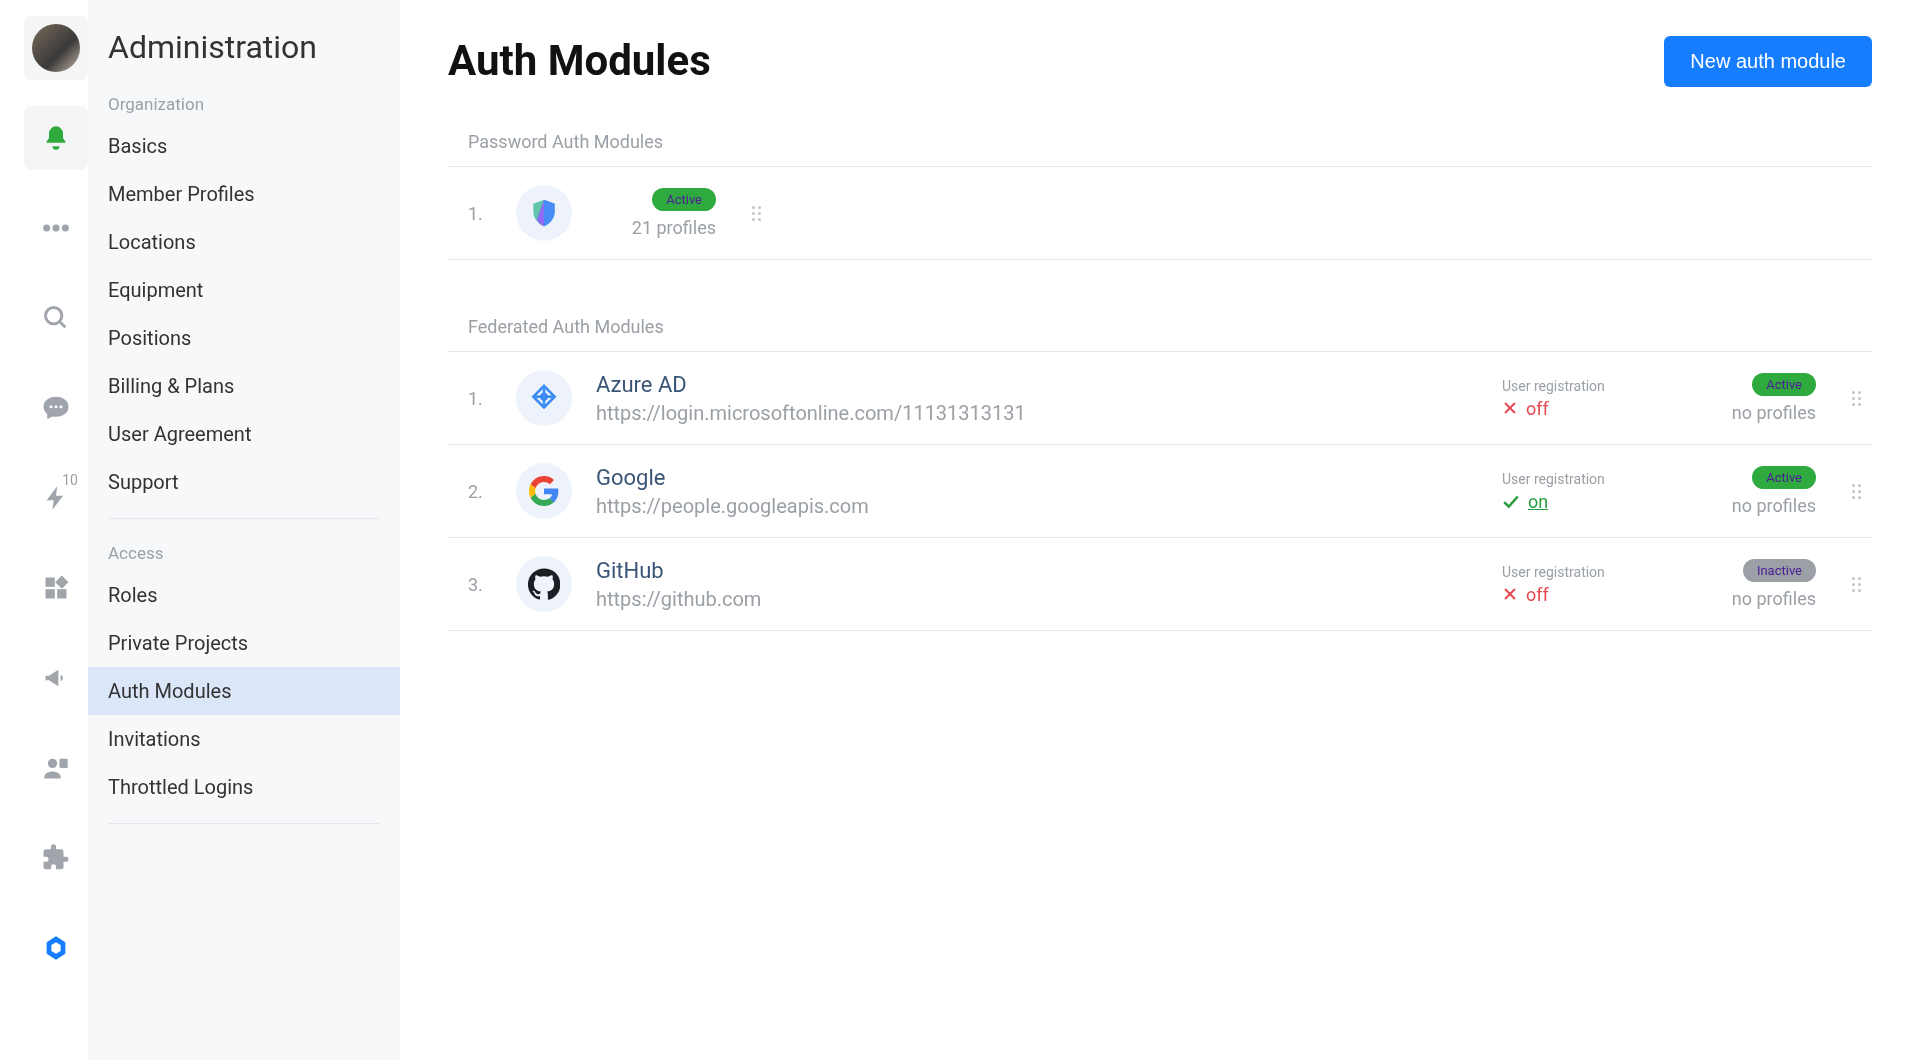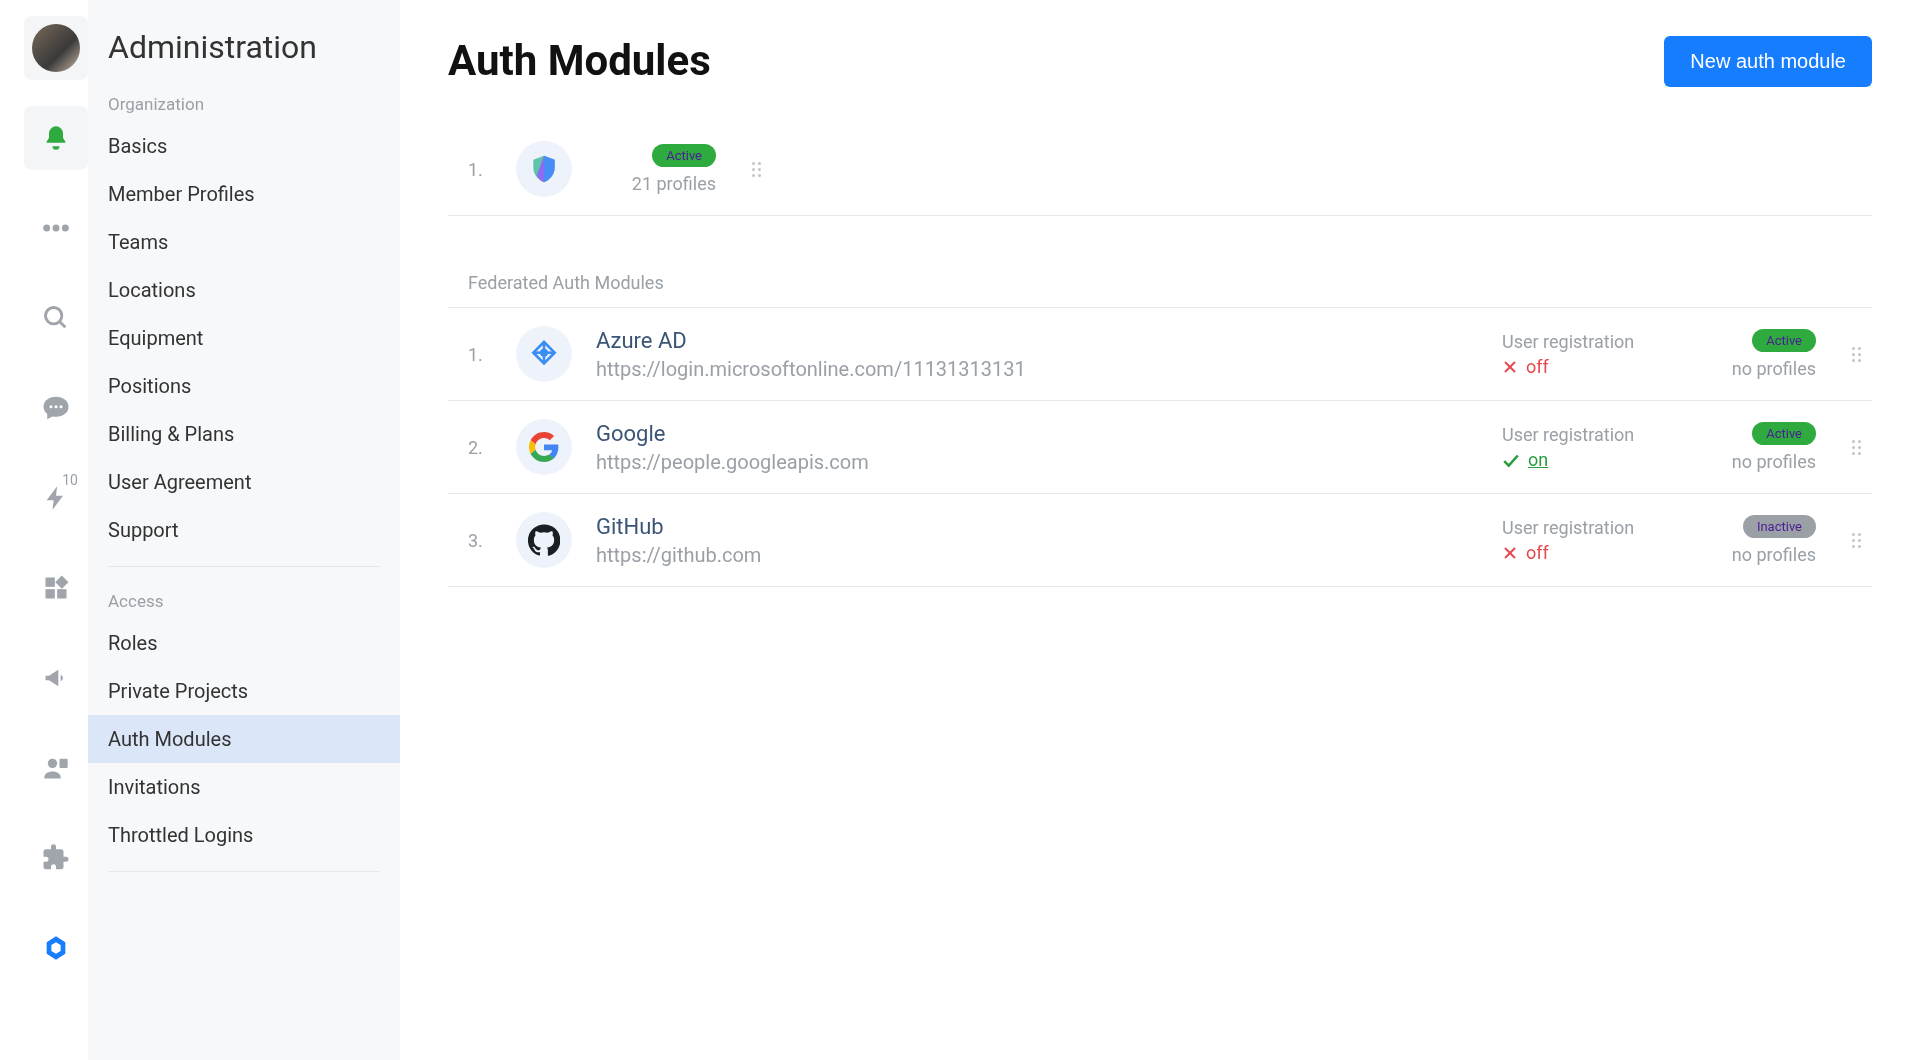--- a/index.html
+++ b/index.html
@@ -147,21 +147,21 @@
 }
 .module-url {
   font-size: 20px;
   color: #9aa0a6;
 }
 .reg-col {
   width: 170px;
   text-align: left;
 }
 .reg-label {
-  font-size: 18px;
+  font-size: 14px;
   color: #9aa0a6;
 }
 .reg-state {
   font-size: 18px;
   display: flex;
   align-items: center;
   gap: 8px;
   margin-top: 4px;
 }
 .reg-state.off { color: #e5484d; }
@@ -274,21 +274,20 @@
       </svg>
   </div>
 </div>
 
 <div class="sidebar">
   <div class="sidebar-title">Administration</div>
 
   <div class="nav-section-label">Organization</div>
   <div class="nav-item">Basics</div>
   <div class="nav-item">Member Profiles</div>
-  <div class="nav-item">Teams</div>
   <div class="nav-item">Locations</div>
   <div class="nav-item">Equipment</div>
   <div class="nav-item">Positions</div>
   <div class="nav-item">Billing &amp; Plans</div>
   <div class="nav-item">User Agreement</div>
   <div class="nav-item">Support</div>
 
   <div class="nav-divider"></div>
 
   <div class="nav-section-label">Access</div>
@@ -301,20 +300,21 @@
   <div class="nav-divider"></div>
 </div>
 
 <div class="main">
   <div class="page-header">
     <h1 class="page-title">Auth Modules</h1>
     <button class="primary-btn">New auth module</button>
   </div>
 
   <div class="module-list">
+    <div class="section-heading">Password Auth Modules</div>
 
     <div class="module-row">
       <div class="row-num">1.</div>
       <div class="module-icon">
         <svg width="32" height="32" viewBox="0 0 24 24">
             <path d="M12 2l8 3v6c0 5-3.5 9-8 11-4.5-2-8-6-8-11V5z" fill="#5ec5a8"></path>
             <path d="M12 2l8 3v6c0 5-3.5 9-8 11V2z" fill="#4a8cf7"></path>
             <path d="M12 2v20c-2-1-4-2.5-5.5-5L12 2z" fill="#8c6cf2"></path>
           </svg>
       </div>

